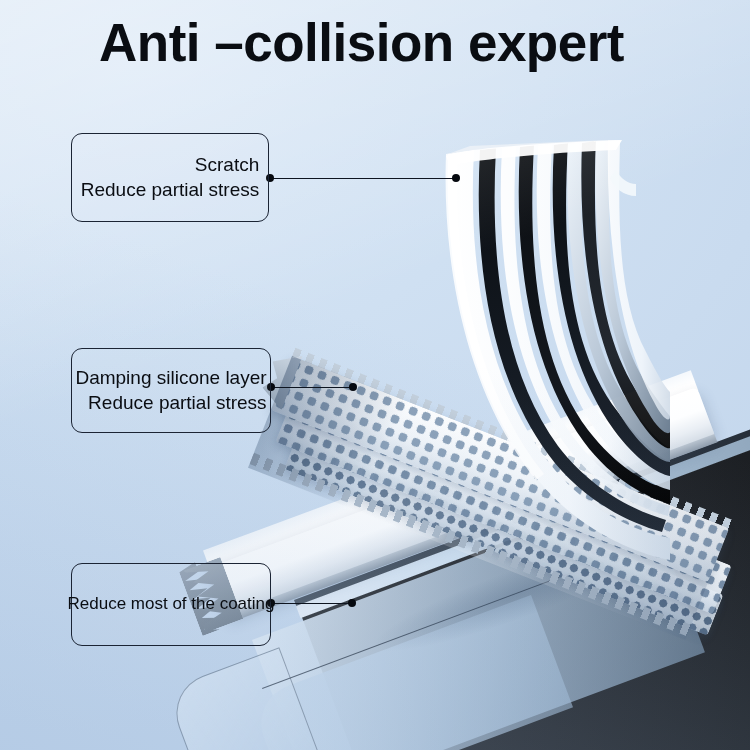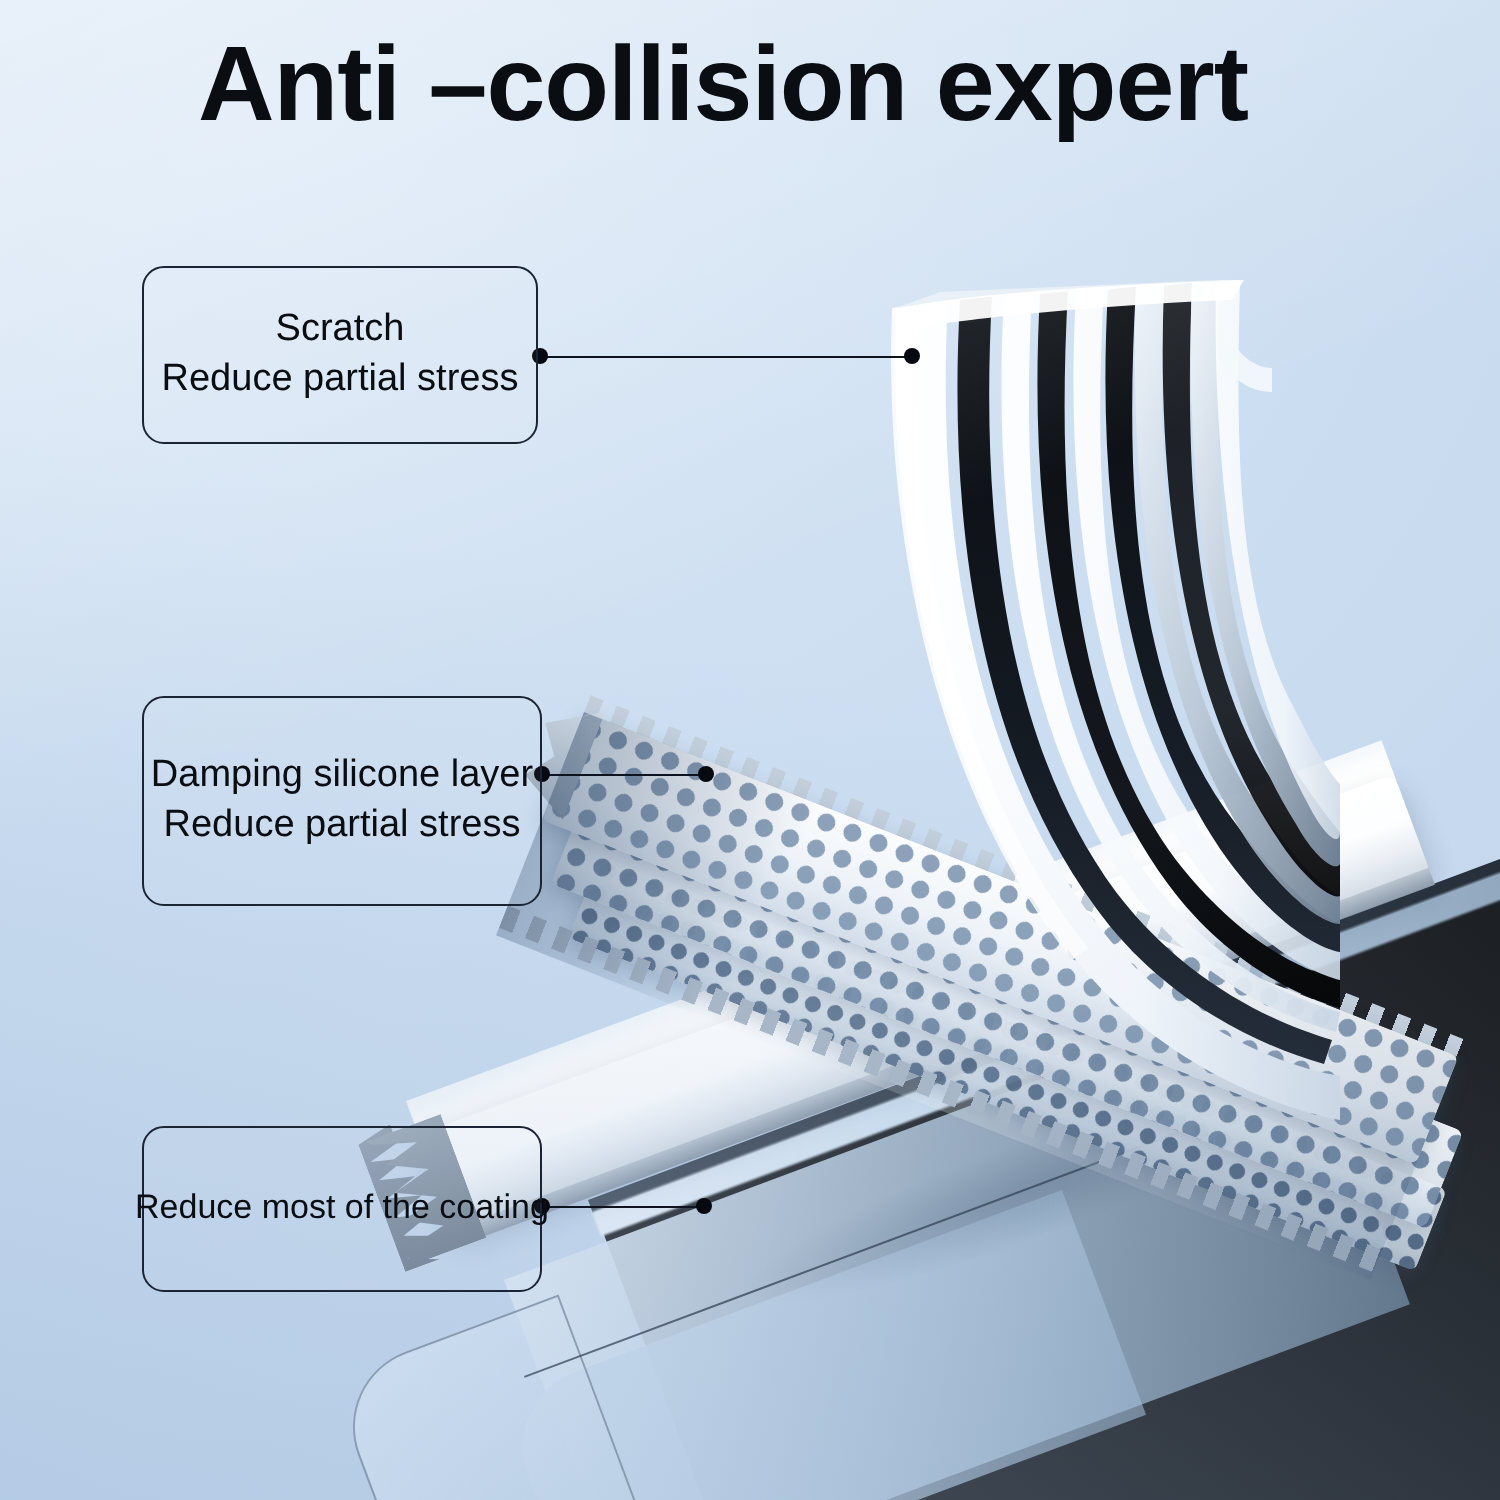--- a/index.html
+++ b/index.html
@@ -34,28 +34,28 @@
   }
 
   
   .callout{
     position:absolute;
     border:1.4px solid #1b2434;
     border-radius:11px;
     background:rgba(255,255,255,0.04);
     color:#0a0d12;
     display:flex;align-items:center;justify-content:center;
-    text-align:center;
+    text-align:right;
     box-sizing:border-box;
   }
   .callout .lines{line-height:1.30;}
   .callout .l{display:block;white-space:nowrap;}
 
   #callout-1{left:71px;top:133px;width:198px;height:89px;font-size:19px;}
-  #callout-2{left:71px;top:348px;width:200px;height:105px;font-size:19px;}
+  #callout-2{left:71px;top:348px;width:200px;height:85px;font-size:19px;}
   #callout-3{left:71px;top:563px;width:200px;height:83px;font-size:17px;}
 
   
   .leader{position:absolute;height:0;border-top:1.6px solid #0d1420;}
   .dot{
     position:absolute;width:8px;height:8px;border-radius:50%;
     background:#06090f;
   }
   #leader-1{left:270px;top:178px;width:186px;}
   #dot-1a{left:266px;top:174px;}

